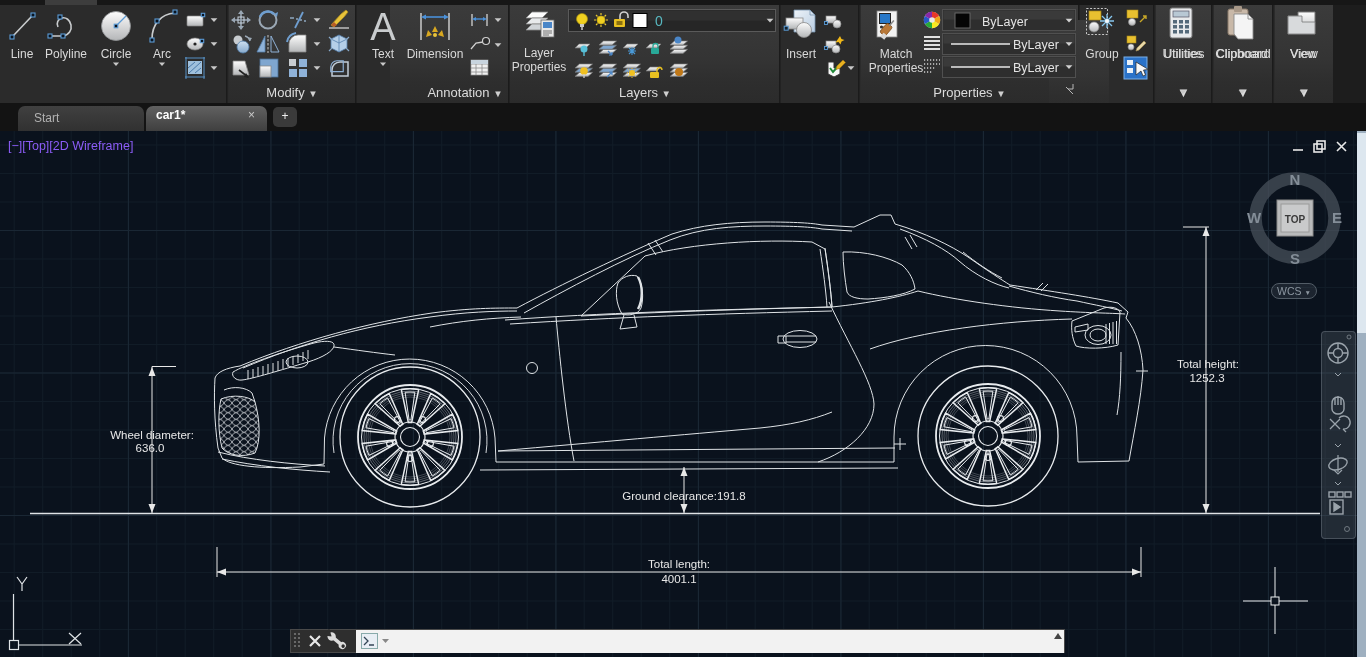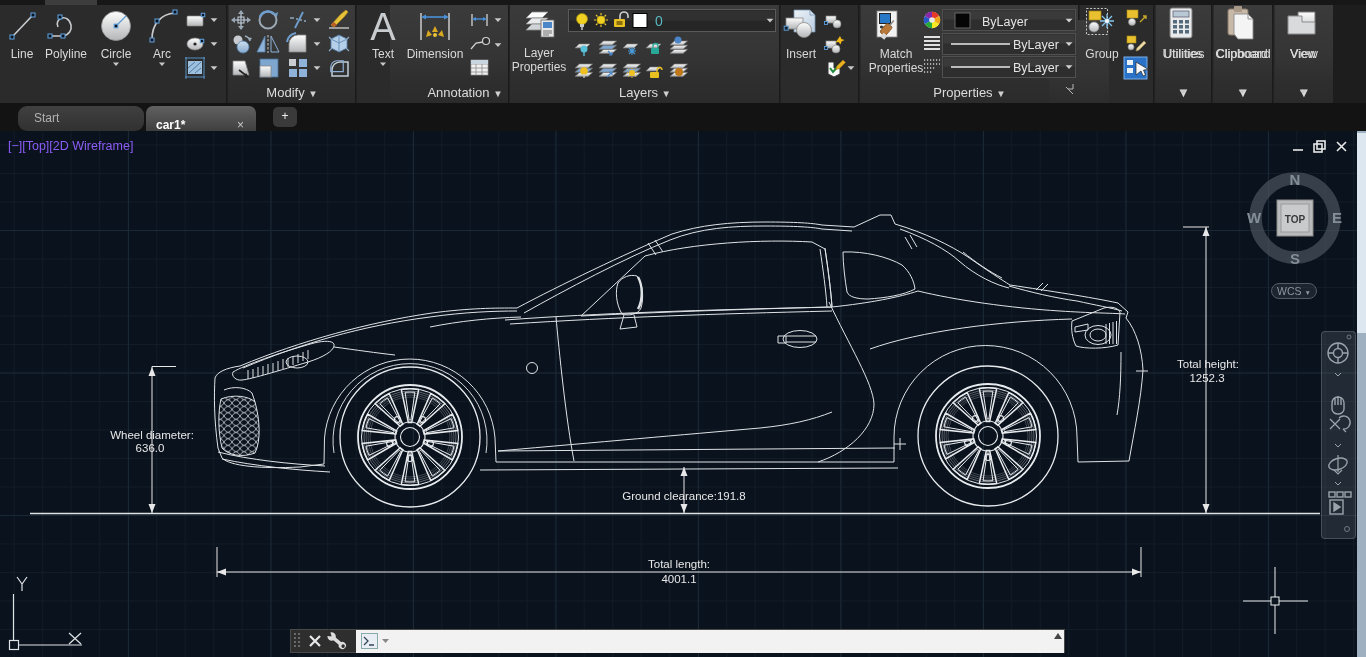--- a/index.html
+++ b/index.html
@@ -427,22 +427,22 @@
         <text x="1183" y="58">Utilities</text>
         <text x="1242" y="58">Clipboard</text>
         <text x="1303" y="58">View</text>
       </g>
 <path d="M1179.6,90.3 l3.4,3.8 l3.4,-3.8 Z" fill="#c8c8c8"></path>
 <path d="M1238.6,90.3 l3.4,3.8 l3.4,-3.8 Z" fill="#c8c8c8"></path>
 <path d="M1299.6,90.3 l3.4,3.8 l3.4,-3.8 Z" fill="#c8c8c8"></path>
 </svg>
 </div>
 <div id="tabbar">
-  <div class="ftab" style="left:18px;width:126px;background:linear-gradient(#404040,#313131);padding:5px 0 0 16px;color:#b2b2b2;border-radius:9px;">Start</div>
-  <div class="ftab" style="left:146px;width:110px;background:linear-gradient(#616161,#3f3f3f);padding:12px 0 0 10px;color:#fff;font-weight:bold;">car1*<span style="position:absolute;right:12px;color:#c9c9c9;font-weight:normal;">×</span></div>
+  <div class="ftab" style="left:18px;width:126px;background:linear-gradient(#404040,#313131);padding:5px 0 0 16px;color:#b2b2b2;">Start</div>
+  <div class="ftab" style="left:146px;width:121px;background:linear-gradient(#616161,#3f3f3f);padding:2px 0 0 10px;color:#fff;font-weight:bold;">car1*<span style="position:absolute;right:12px;color:#c9c9c9;font-weight:normal;">×</span></div>
   <div class="ftab" style="left:273px;width:24px;background:#3a3a3a;border-radius:5px;height:20px;top:4px;text-align:center;padding-top:2px;color:#eee;">+</div>
 </div>
 <div id="viewport">
 <svg width="1366" height="526" viewBox="0 131 1366 526">
 <defs>
 <pattern id="mesh" width="8" height="6.5" patternUnits="userSpaceOnUse">
  <path d="M0,0 Q4,6.5 8,0 M0,6.5 Q4,0 8,6.5" stroke="#dfe3e6" stroke-width="0.75" fill="none"></path>
 </pattern>
 </defs>
 <g stroke="#dfe3e6" stroke-width="1" fill="none">

